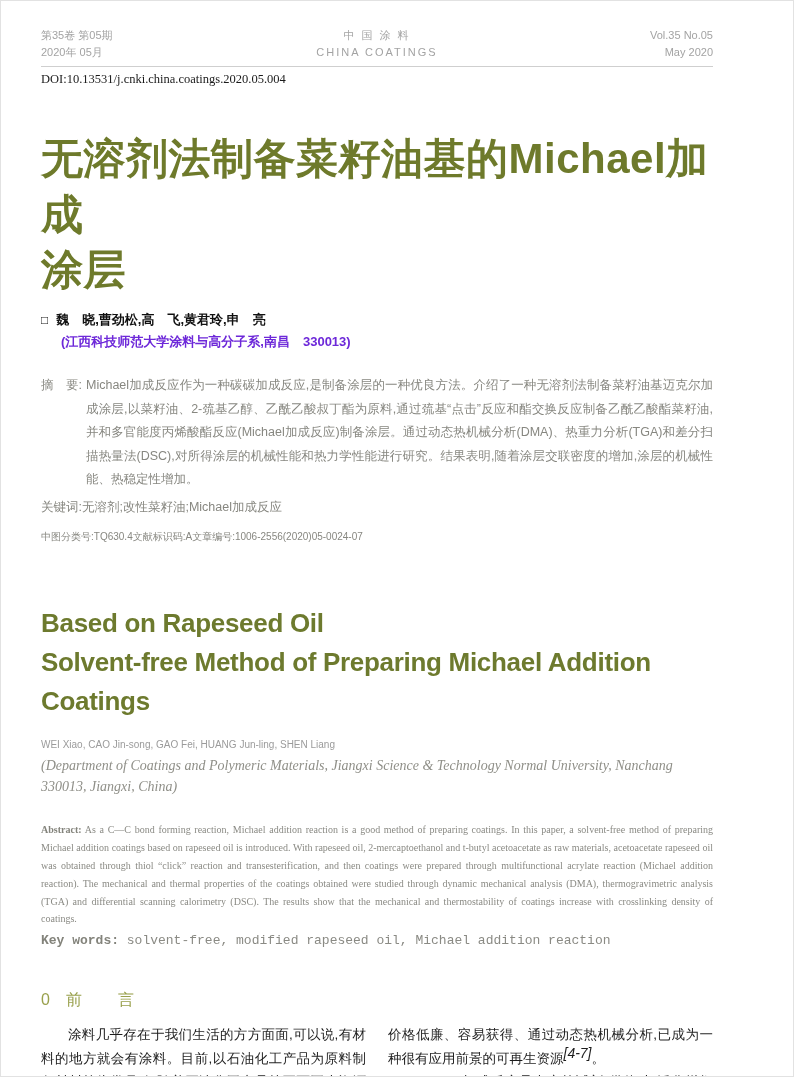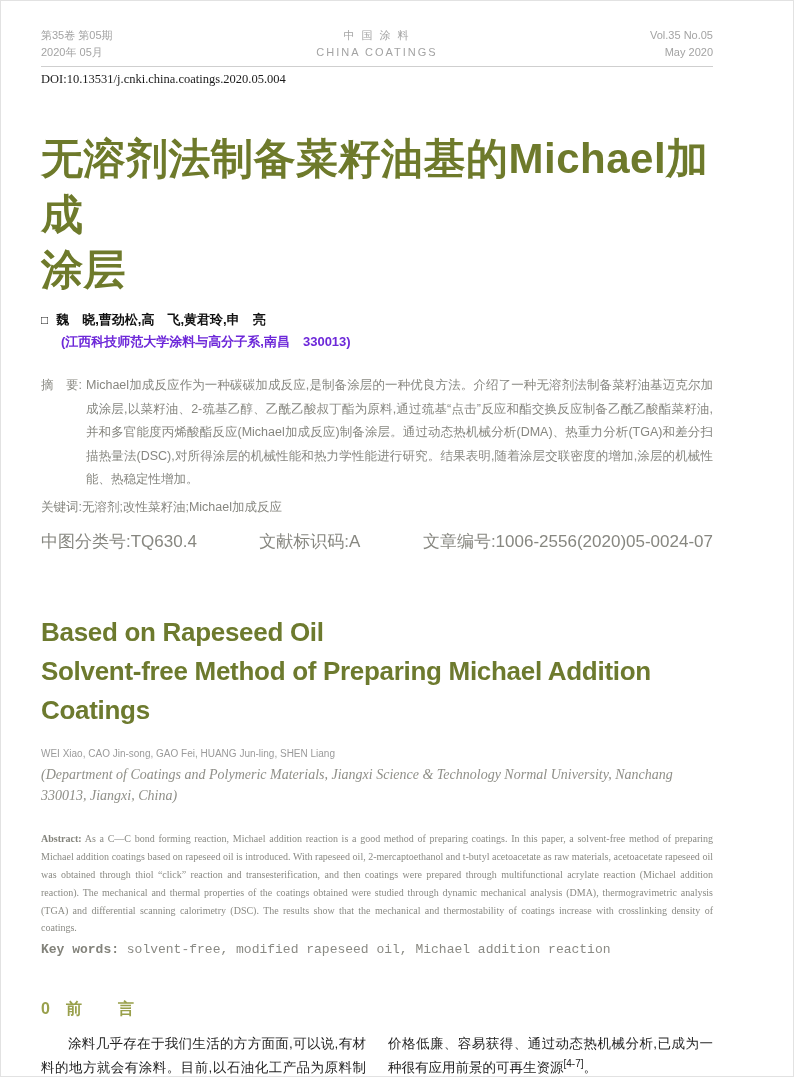--- a/index.html
+++ b/index.html
@@ -23,43 +23,43 @@
     margin-top:44px;letter-spacing:0.5px;}
   .cn-authors{margin-top:14px;font-size:13px;font-weight:700;color:#111;}
   .cn-authors .sq{font-size:12px;margin-right:8px;}
   .cn-affil{margin-top:4px;margin-left:20px;font-size:13px;font-weight:700;color:#6d28d9;}
   .rule-thick{height:3px;background:#4a4e18;margin-top:9px;}
   
   .cn-abs{display:flex;margin-top:14px;color:#878780;font-size:12.5px;line-height:1.88;}
   .cn-abs .lbl{white-space:nowrap;margin-right:4px;}
   .cn-abs .txt{flex:1;text-align:justify;}
   .cn-kw{margin-top:4px;color:#878780;font-size:12.5px;line-height:1.8;}
-  .cn-class{display:flex;justify-content:space-between;color:#878780;
-    font-size:17px;margin-top:12px;}
+  .cn-class{display:flex;color:#878780;
+    font-size:10px;margin-top:12px;}
   
   .en-title{color:#6d7a2e;font-weight:700;font-size:26px;line-height:1.5;
     margin-top:60px;letter-spacing:-0.3px;}
   .en-authors{margin-top:18px;color:#9b9b9b;font-size:10px;}
   .en-affil{margin-top:5px;color:#8f8f88;font-size:14px;line-height:1.5;
     font-family:"Liberation Serif",serif;font-style:italic;}
   .rule-thin{height:1px;background:#b5b285;margin-top:12px;}
   .en-abs{margin-top:12px;color:#8a8a84;font-size:10px;line-height:1.78;
     text-align:justify;font-family:"Liberation Serif",serif;}
   .en-abs b,.en-kw b{color:#83837b;}
   .en-kw{margin-top:2px;color:#8a8a84;font-size:13px;line-height:1.7;
     font-family:Liberation Mono, monospace;}
   
-  .section-h{margin-top:26px;color:#99a04c;font-size:16px;font-weight:700;}
+  .section-h{margin-top:26px;color:#99a04c;font-size:16px;font-weight:400;}
   .section-h .num{margin-right:16px;}
   .section-h .ttl{letter-spacing:10px;}
   .columns{display:flex;gap:22px;margin-top:12px;}
   .col{flex:1;font-size:13.5px;color:#1e1e1e;line-height:1.74;text-align:justify;}
   .col p{margin:0;}
   .col p.indent{text-indent:2em;}
-  sup{font-size:10px;line-height:0;}
+  sup{font-size:14px;line-height:0;font-style:italic;}
 </style>
 </head>
 <body>
 
 <div class="page">
 
   <div class="jheader">
     <div class="left">
       <div>第35卷 第05期</div>
       <div>2020年 05月</div>

